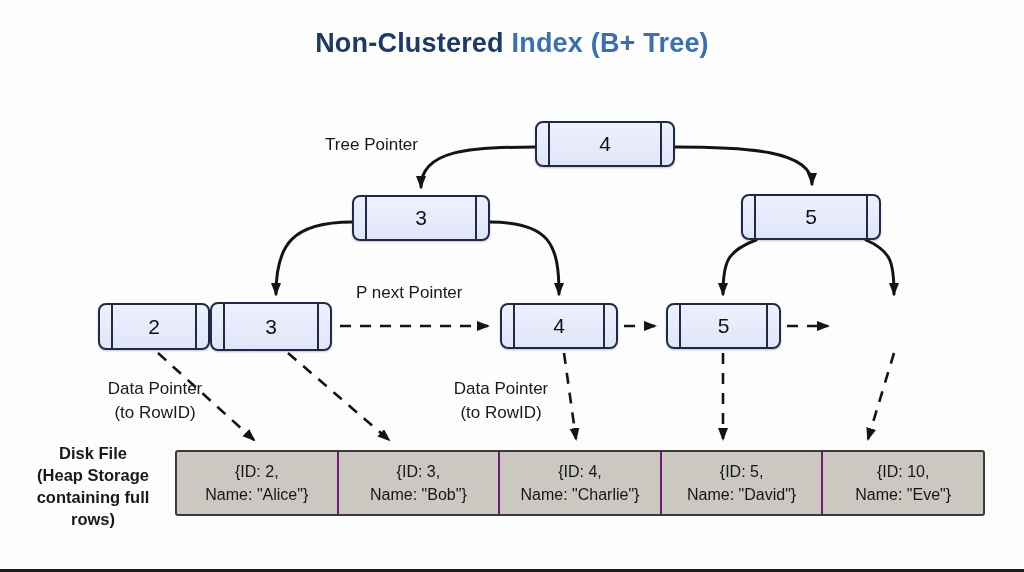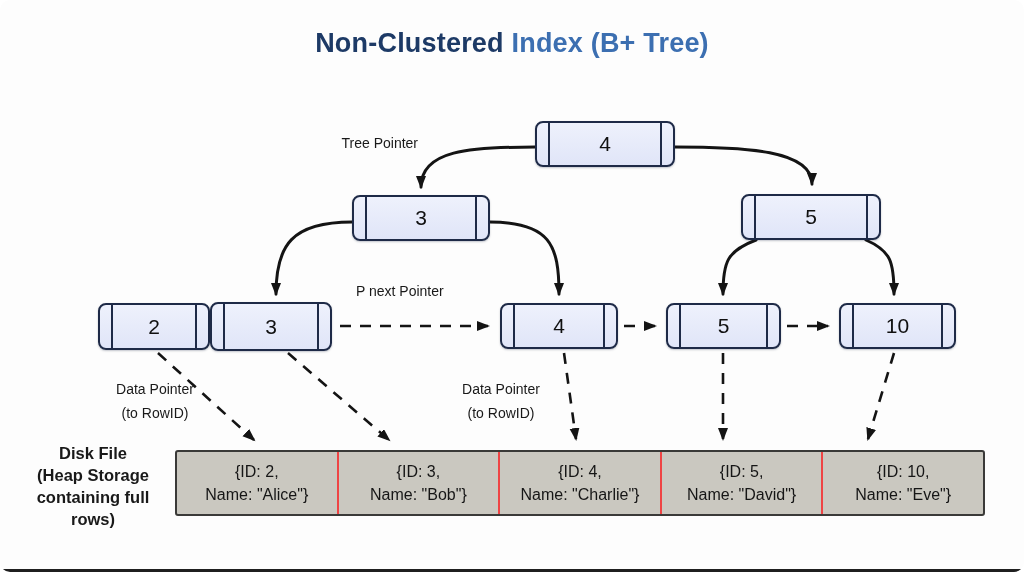--- a/index.html
+++ b/index.html
@@ -1,21 +1,20 @@
 <!DOCTYPE html>
 <html><head>
 <meta charset="utf-8">
 <style>
   html,body{margin:0;padding:0;background:#ffffff;}
   .stage{
     position:relative;width:1024px;height:572px;overflow:hidden;
     background:#fdfdfd;
     font-family:"Liberation Sans", sans-serif;
     color:#1a1a1a;
-    border-radius:10px;
   }
   .bottom-edge{position:absolute;left:0;bottom:0;width:100%;height:3px;background:#1f1f1f;}
 
   
   .title{
     position:absolute;top:28px;left:0;width:100%;
     text-align:center;font-size:27px;font-weight:bold;margin:0;letter-spacing:.2px;
   }
   .title .t1{color:#1d3a66;}
   .title .t2{color:#3c6fb1;}
@@ -44,36 +43,36 @@
   .n-root    {left:535px;top:121px;width:140px;height:46px;}
   .n-int-l   {left:352px;top:195px;width:138px;height:46px;}
   .n-int-r   {left:741px;top:194px;width:140px;height:46px;}
   .n-leaf-2  {left:98px; top:303px;width:112px;height:47px;}
   .n-leaf-3  {left:210px;top:302px;width:122px;height:49px;}
   .n-leaf-4  {left:500px;top:303px;width:118px;height:46px;}
   .n-leaf-5  {left:666px;top:303px;width:115px;height:46px;}
   .n-leaf-10 {left:839px;top:303px;width:117px;height:46px;}
 
   
-  .lbl{position:absolute;font-size:14px;color:#191919;white-space:pre-line;}
+  .lbl{position:absolute;font-size:17px;color:#191919;white-space:pre-line;}
   .lbl-tree {left:298px;top:135px;width:120px;text-align:right;}
   .lbl-pnext{left:356px;top:283px;}
   .lbl-dp1{left:85px; top:377px;width:140px;text-align:center;line-height:24px;}
   .lbl-dp2{left:431px;top:377px;width:140px;text-align:center;line-height:24px;}
   .lbl-disk{left:10px;top:442px;width:166px;text-align:center;font-size:16.5px;line-height:22px;font-weight:bold;}
 
   
   .heap{
     position:absolute;left:175px;top:450px;width:810px;height:66px;
     display:flex;background:#cac8c0;
     border:2.5px solid #3a3a38;border-radius:3px;box-sizing:border-box;
   }
   .heap-cell{
     flex:1;display:flex;flex-direction:column;align-items:center;justify-content:center;
-    border-left:2px solid #ef4444;font-size:16px;line-height:23px;color:#161616;
+    border-left:2px solid #701a75;font-size:16px;line-height:23px;color:#161616;
   }
   .heap-cell:first-child{border-left:none;}
 </style>
 </head>
 <body>
 
 <div class="stage">
 
   <h1 class="title"><span class="t1">Non-Clustered </span><span class="t2">Index (B+ Tree)</span></h1>
 
@@ -116,23 +115,20 @@
   </div>
   <div class="node n-leaf-3">
     <span>3</span>
   </div>
   <div class="node n-leaf-4">
     <span>4</span>
   </div>
   <div class="node n-leaf-5">
     <span>5</span>
   </div>
-  <div class="node n-leaf-10">
-    <span>10</span>
-  </div>
 
   <div class="lbl lbl-tree">Tree Pointer</div>
   <div class="lbl lbl-pnext">P next Pointer</div>
   <div class="lbl lbl-dp1">Data Pointer
 (to RowID)</div>
   <div class="lbl lbl-dp2">Data Pointer
 (to RowID)</div>
   <div class="lbl lbl-disk">Disk File
 (Heap Storage
 containing full

